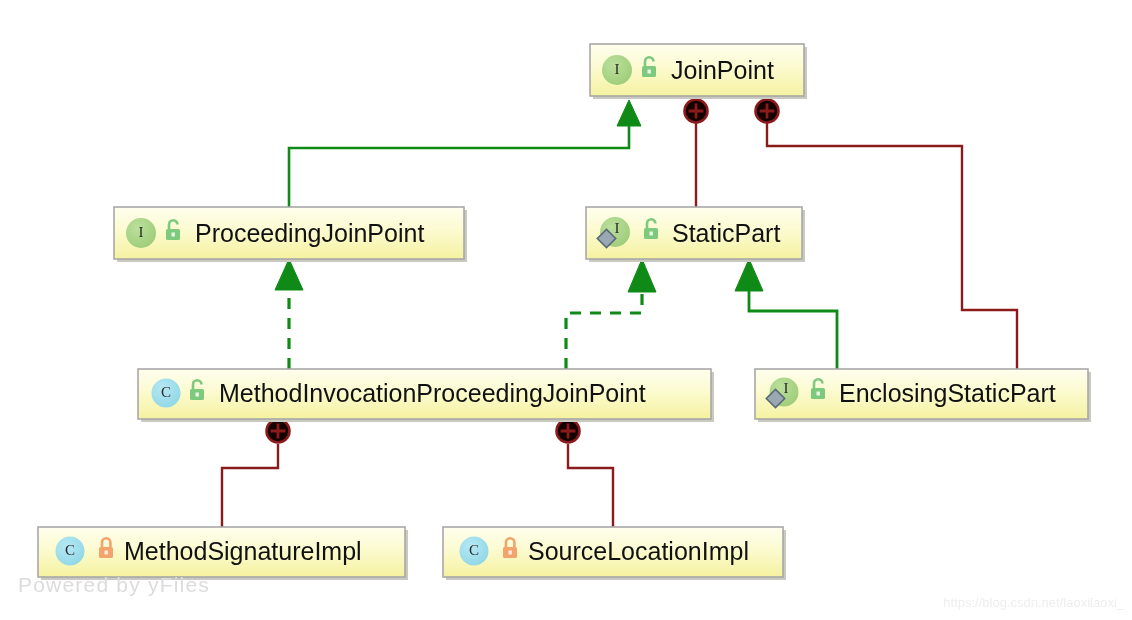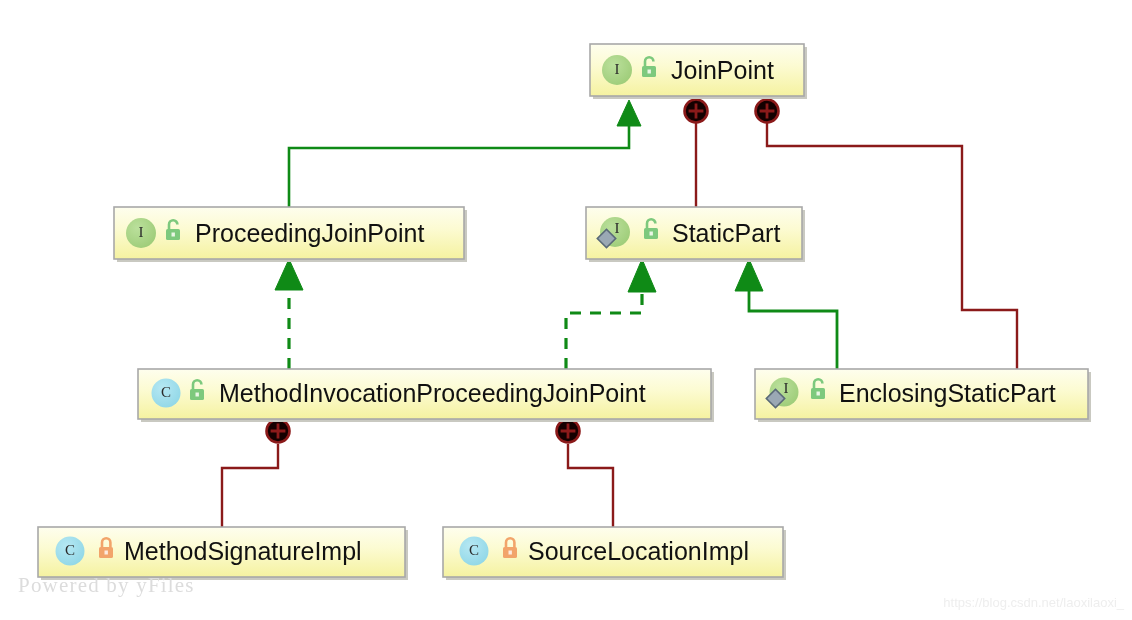--- a/index.html
+++ b/index.html
@@ -38,21 +38,21 @@
     font-family: "Liberation Serif", serif;
     font-size: 15px;
     fill: #2a2a2a;
     text-anchor: middle;
     dominant-baseline: middle;
   }
   .watermark-yfiles {
     position: absolute;
     left: 18px;
     top: 573px;
-    font-family: Liberation Serif, serif;
+    font-family: Liberation Sans, sans-serif;
     font-size: 21px;
     letter-spacing: 1.2px;
     color: #dcdcdc;
     user-select: none;
     white-space: nowrap;
   }
   .watermark-url {
     position: absolute;
     right: 8px;
     top: 595px;

